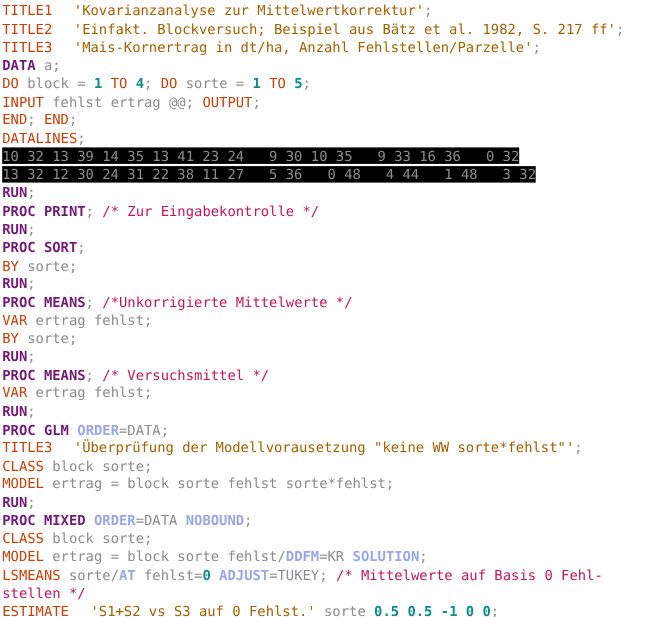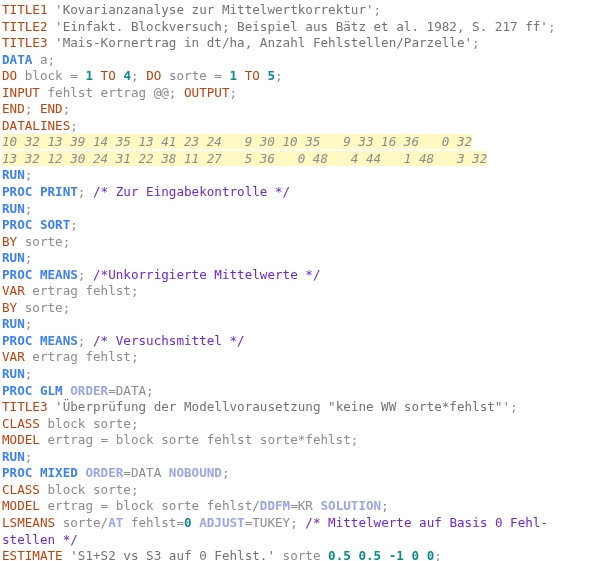--- a/index.html
+++ b/index.html
@@ -18,25 +18,25 @@
     font-size: 12.6px;
     line-height: 16.55px;
     white-space: pre;
     letter-spacing: 0px;
   }
   .line {
     white-space: pre;
     height: 16.55px;
   }
   
-  .kw      { color: #3b82f6; font-weight: bold; }   
+  .kw      { color: #701a75; font-weight: bold; }   
   .stmt    { color: #c2410c; }                      
   .opt     { color: #9aa6e8; font-weight: bold; }                      
-  .str     { color: #737373; }                      
-  .cmt     { color: #6d28d9; }                      
+  .str     { color: #a16207; margin-left: 12px; }                      
+  .cmt     { color: #be185d; }                      
   .num     { color: #0c8c8c; font-weight: bold; }   
   .txt     { color: #8c8c8c; }                      
-  .dataln  { background: #fef9c3; color: #8c8c8c; font-style: italic; }
+  .dataln  { background: #000000; color: #8c8c8c; }
 </style>
 </head>
 <body>
 
 <div id="code"><div class="line"><span class="stmt">TITLE1</span><span class="txt"> </span><span class="str">'Kovarianzanalyse zur Mittelwertkorrektur'</span><span class="txt">;</span></div><div class="line"><span class="stmt">TITLE2</span><span class="txt"> </span><span class="str">'Einfakt. Blockversuch; Beispiel aus Bätz et al. 1982, S. 217 ff'</span><span class="txt">;</span></div><div class="line"><span class="stmt">TITLE3</span><span class="txt"> </span><span class="str">'Mais-Kornertrag in dt/ha, Anzahl Fehlstellen/Parzelle'</span><span class="txt">;</span></div><div class="line"><span class="kw">DATA</span><span class="txt"> a;</span></div><div class="line"><span class="stmt">DO</span><span class="txt"> block = </span><span class="num">1</span><span class="txt"> </span><span class="stmt">TO</span><span class="txt"> </span><span class="num">4</span><span class="txt">; </span><span class="stmt">DO</span><span class="txt"> sorte = </span><span class="num">1</span><span class="txt"> </span><span class="stmt">TO</span><span class="txt"> </span><span class="num">5</span><span class="txt">;</span></div><div class="line"><span class="stmt">INPUT</span><span class="txt"> fehlst ertrag @@; </span><span class="stmt">OUTPUT</span><span class="txt">;</span></div><div class="line"><span class="stmt">END</span><span class="txt">; </span><span class="stmt">END</span><span class="txt">;</span></div><div class="line"><span class="stmt">DATALINES</span><span class="txt">;</span></div><div class="line"><span class="dataln">10 32 13 39 14 35 13 41 23 24   9 30 10 35   9 33 16 36   0 32</span></div><div class="line"><span class="dataln">13 32 12 30 24 31 22 38 11 27   5 36   0 48   4 44   1 48   3 32</span></div><div class="line"><span class="kw">RUN</span><span class="txt">;</span></div><div class="line"><span class="kw">PROC PRINT</span><span class="txt">; </span><span class="cmt">/* Zur Eingabekontrolle */</span></div><div class="line"><span class="kw">RUN</span><span class="txt">;</span></div><div class="line"><span class="kw">PROC SORT</span><span class="txt">;</span></div><div class="line"><span class="stmt">BY</span><span class="txt"> sorte;</span></div><div class="line"><span class="kw">RUN</span><span class="txt">;</span></div><div class="line"><span class="kw">PROC MEANS</span><span class="txt">; </span><span class="cmt">/*Unkorrigierte Mittelwerte */</span></div><div class="line"><span class="stmt">VAR</span><span class="txt"> ertrag fehlst;</span></div><div class="line"><span class="stmt">BY</span><span class="txt"> sorte;</span></div><div class="line"><span class="kw">RUN</span><span class="txt">;</span></div><div class="line"><span class="kw">PROC MEANS</span><span class="txt">; </span><span class="cmt">/* Versuchsmittel */</span></div><div class="line"><span class="stmt">VAR</span><span class="txt"> ertrag fehlst;</span></div><div class="line"><span class="kw">RUN</span><span class="txt">;</span></div><div class="line"><span class="kw">PROC GLM</span><span class="txt"> </span><span class="opt">ORDER</span><span class="txt">=DATA;</span></div><div class="line"><span class="stmt">TITLE3</span><span class="txt"> </span><span class="str">'Überprüfung der Modellvorausetzung "keine WW sorte*fehlst"'</span><span class="txt">;</span></div><div class="line"><span class="stmt">CLASS</span><span class="txt"> block sorte;</span></div><div class="line"><span class="stmt">MODEL</span><span class="txt"> ertrag = block sorte fehlst sorte*fehlst;</span></div><div class="line"><span class="kw">RUN</span><span class="txt">;</span></div><div class="line"><span class="kw">PROC MIXED</span><span class="txt"> </span><span class="opt">ORDER</span><span class="txt">=DATA </span><span class="opt">NOBOUND</span><span class="txt">;</span></div><div class="line"><span class="stmt">CLASS</span><span class="txt"> block sorte;</span></div><div class="line"><span class="stmt">MODEL</span><span class="txt"> ertrag = block sorte fehlst/</span><span class="opt">DDFM</span><span class="txt">=KR </span><span class="opt">SOLUTION</span><span class="txt">;</span></div><div class="line"><span class="stmt">LSMEANS</span><span class="txt"> sorte/</span><span class="opt">AT</span><span class="txt"> fehlst=</span><span class="num">0</span><span class="txt"> </span><span class="opt">ADJUST</span><span class="txt">=TUKEY; </span><span class="cmt">/* Mittelwerte auf Basis 0 Fehl-</span></div><div class="line"><span class="cmt">stellen */</span></div><div class="line"><span class="stmt">ESTIMATE</span><span class="txt"> </span><span class="str">'S1+S2 vs S3 auf 0 Fehlst.'</span><span class="txt"> sorte </span><span class="num">0.5 0.5 -1 0 0</span><span class="txt">;</span></div></div>
 
 </body></html>

